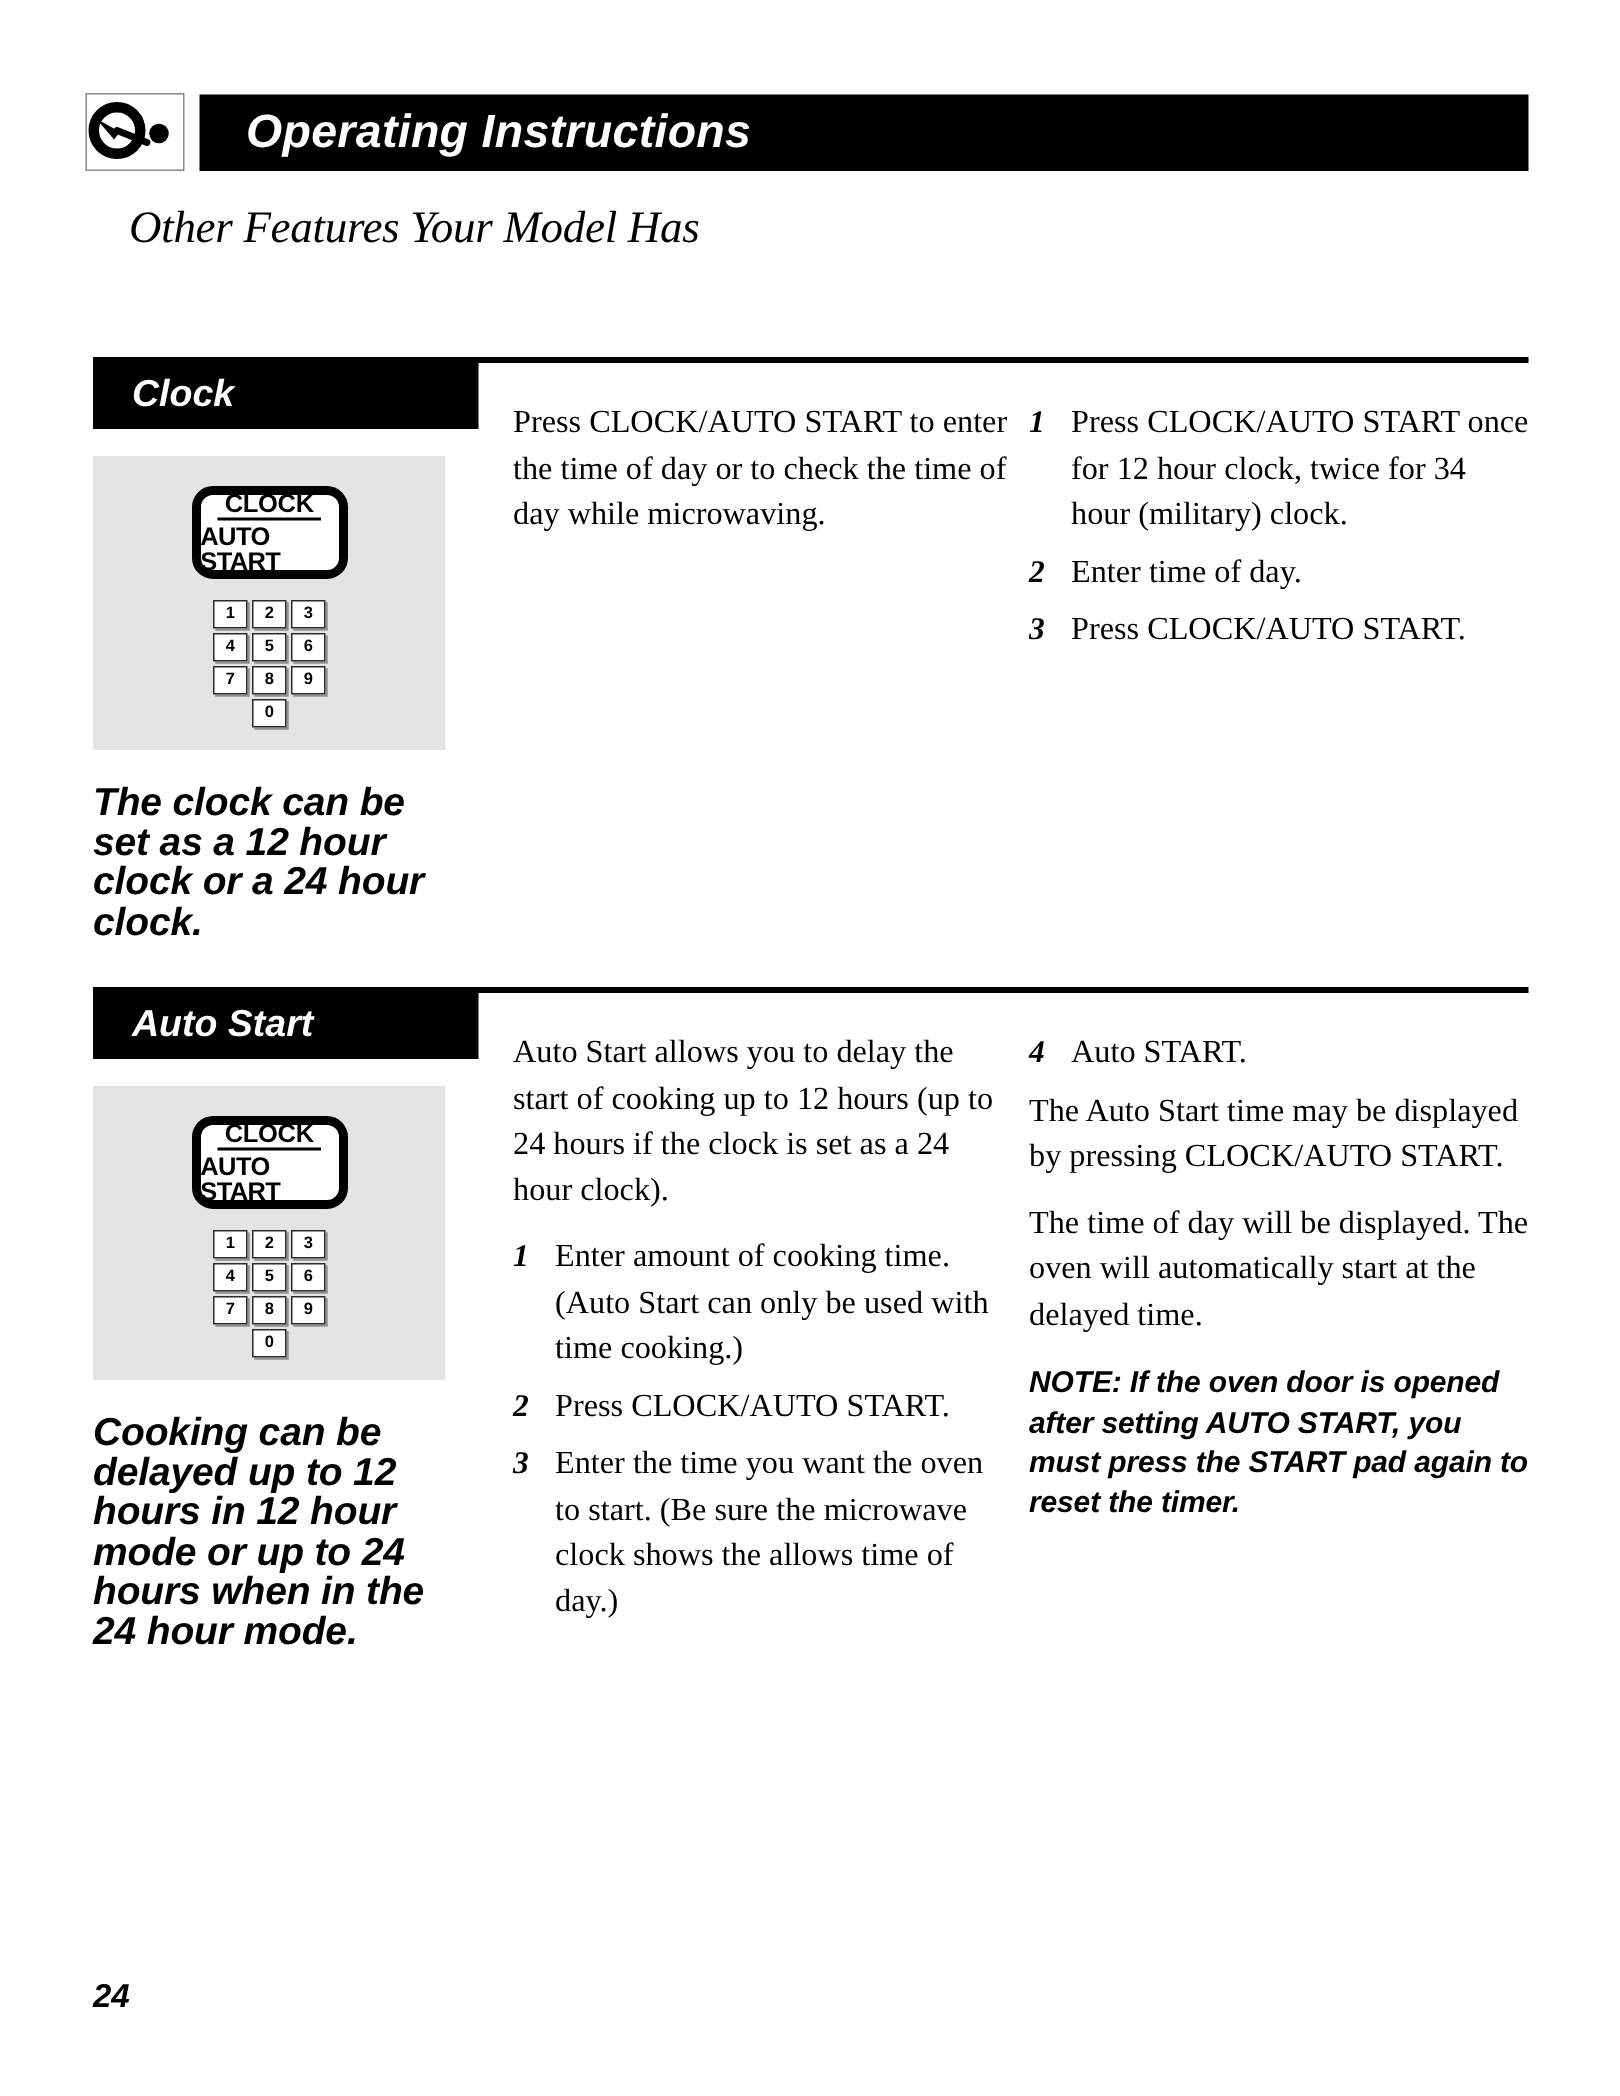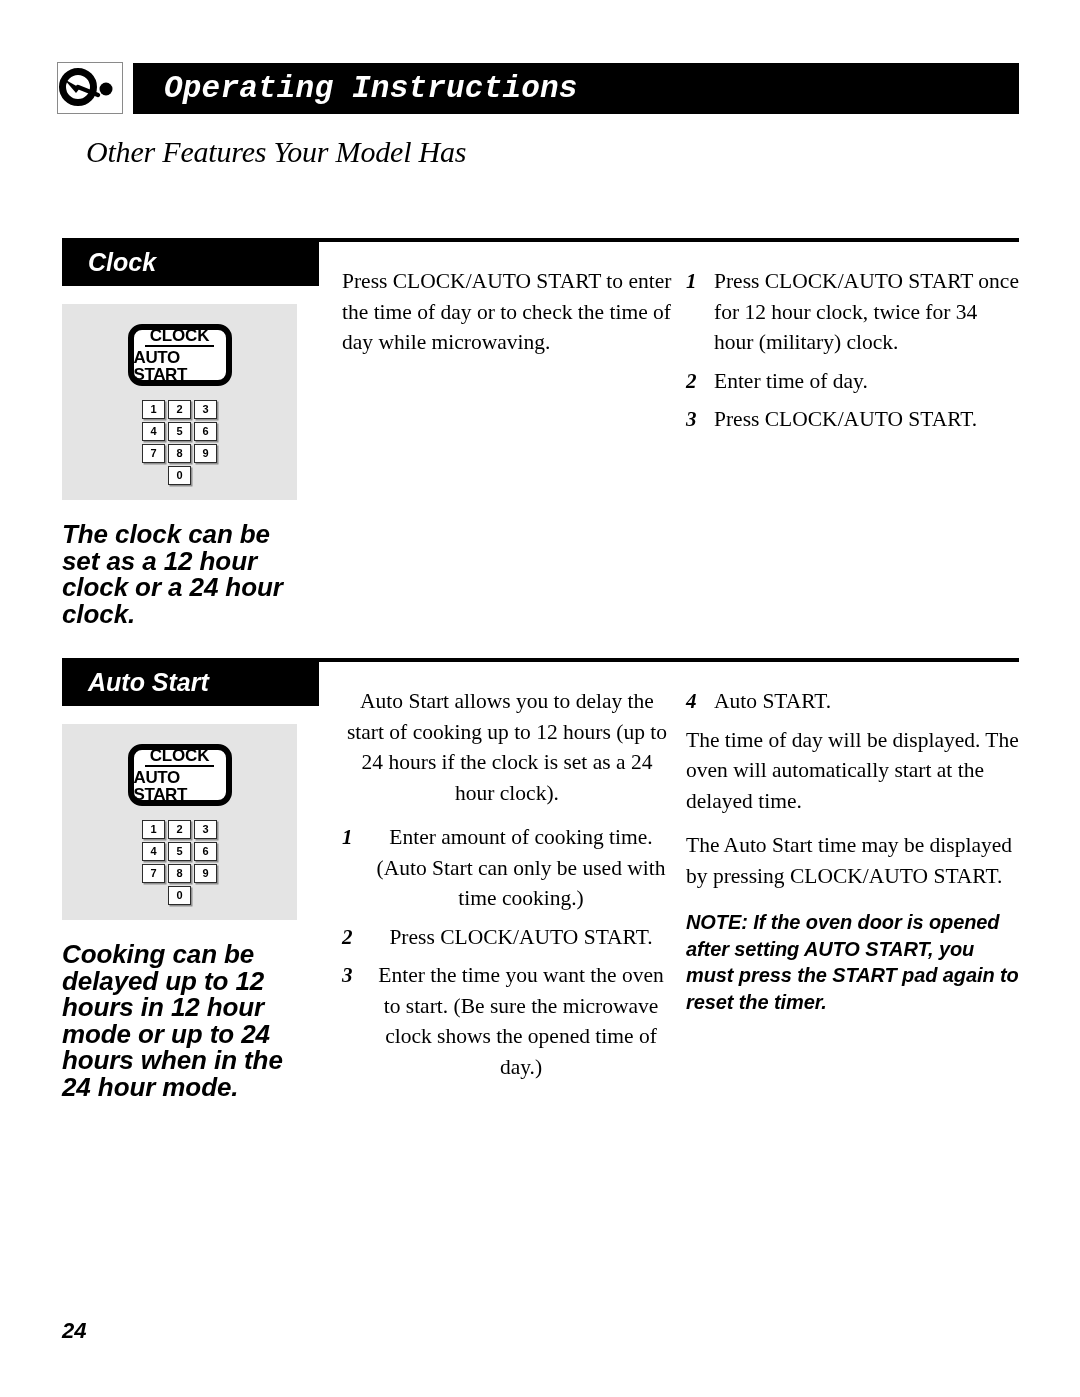--- a/index.html
+++ b/index.html
@@ -41,21 +41,21 @@
     width: 886px;
     height: 51px;
     background: #000000;
   }
   .header-bar-title {
     position: absolute;
     left: 31px;
     top: 50%;
     transform: translateY(-52%);
     color: #ffffff;
-    font-family: Liberation Mono, monospace;
+    font-family: Liberation Sans, sans-serif;
     font-weight: bold;
     font-style: italic;
     font-size: 31px;
     letter-spacing: 0.2px;
     white-space: nowrap;
   }
 
   
   .page-title {
     position: absolute;
@@ -188,21 +188,21 @@
   }
   #note-clock { top: 283px; }
   #note-autostart { top: 283px; }
 
   
   .col { position: absolute; font-size: 21.5px; line-height: 30.5px; }
   .col-mid { left: 342px; width: 330px; }
   .col-right { left: 686px; width: 333px; }
   #clock-col-mid { top: 28px; }
   #clock-col-right { top: 28px; }
-  #as-col-mid { top: 28px; text-align: center; }
+  #as-col-mid { top: 28px; }
   #as-col-right { top: 28px; }
 
   .para { margin: 0 0 14px 0; }
   .para:last-child { margin-bottom: 0; }
 
   .step {
     position: relative;
     padding-left: 28px;
     margin: 0 0 8px 0;
   }
@@ -351,28 +351,28 @@
     <div class="step">
       <span class="step-num">1</span>
       <span class="step-text">Enter amount of cooking time. (Auto Start can only be used with time cooking.)</span>
     </div>
     <div class="step">
       <span class="step-num">2</span>
       <span class="step-text">Press CLOCK/AUTO START.</span>
     </div>
     <div class="step">
       <span class="step-num">3</span>
-      <span class="step-text">Enter the time you want the oven to start. (Be sure the microwave clock shows the opened time of day.)</span>
+      <span class="step-text">Enter the time you want the oven to start. (Be sure the microwave clock shows the allows time of day.)</span>
     </div>
   </div>
 
   <div class="col col-right" id="as-col-right">
     <div class="step">
       <span class="step-num">4</span>
       <span class="step-text">Auto START.</span>
     </div>
+    <p class="para">The Auto Start time may be displayed by pressing CLOCK/AUTO START.</p>
     <p class="para">The time of day will be displayed. The oven will automatically start at the delayed time.</p>
-    <p class="para">The Auto Start time may be displayed by pressing CLOCK/AUTO START.</p>
     <div class="note-block">NOTE: If the oven door is opened after setting AUTO START, you must press the START pad again to reset the timer.</div>
   </div>
 </div>
 
 <div class="page-number">24</div>
 
 </body></html>

